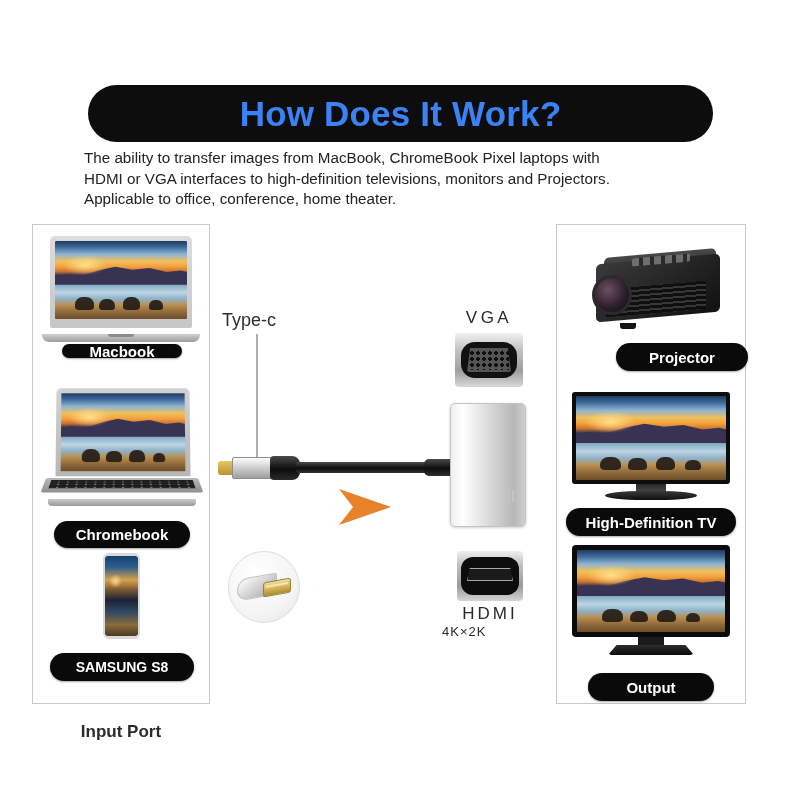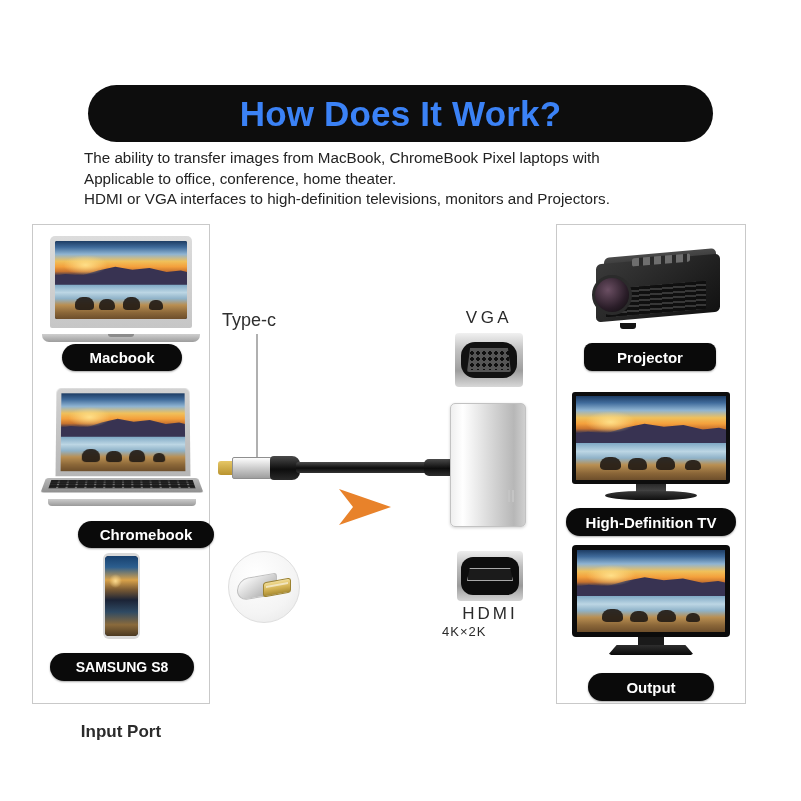--- a/index.html
+++ b/index.html
@@ -422,42 +422,42 @@
 <body>
 
 <div class="page">
 
   <div class="title-pill">
     <span>How Does It Work?</span>
   </div>
 
   <div class="intro">
     <p>The ability to transfer images from MacBook, ChromeBook Pixel laptops with</p>
+    <p>HDMI or VGA interfaces to high-definition televisions, monitors and Projectors.</p>
     <p>Applicable to office, conference, home theater.</p>
-    <p>HDMI or VGA interfaces to high-definition televisions, monitors and Projectors.</p>
   </div>
 
   <div class="panel" id="panel-input"></div>
 
   <div class="device" id="macbook">
     <div class="lid">
       <div class="screen">
         <div class="scene">
           <div class="camels">
             <div class="camel" style="left:4%;  width:17%; height:62%;"></div>
             <div class="camel" style="left:26%; width:15%; height:55%;"></div>
             <div class="camel" style="left:48%; width:16%; height:60%;"></div>
             <div class="camel" style="left:72%; width:13%; height:48%;"></div>
           </div>
         </div>
       </div>
     </div>
     <div class="base"></div>
   </div>
-  <div class="pill" style="left:62px; top:344px; width:120px; height:27px; font-size:15px;">
+  <div class="pill" style="left:62px; top:344px; width:120px; height:14px; font-size:15px;">
     <span>Macbook</span>
   </div>
 
   <div class="device" id="chromebook">
     <div class="lid">
       <div class="screen">
         <div class="scene">
           <div class="camels">
             <div class="camel" style="left:6%;  width:18%; height:60%;"></div>
             <div class="camel" style="left:30%; width:15%; height:52%;"></div>
@@ -465,21 +465,21 @@
             <div class="camel" style="left:76%; width:12%; height:44%;"></div>
           </div>
         </div>
       </div>
     </div>
     <div class="deck">
         <div class="keys"></div>
       </div>
     <div class="foot"></div>
   </div>
-  <div class="pill" style="left:54px; top:521px; width:136px; height:27px; font-size:15px;margin-left:24px;">
+  <div class="pill" style="left:54px; top:521px; width:136px; height:27px; font-size:15px;">
     <span>Chromebook</span>
   </div>
 
   <div class="device" id="phone">
     <div class="body">
       <div class="screen">
           <div class="pscene"></div>
         </div>
     </div>
   </div>
@@ -532,21 +532,21 @@
   <div class="panel" id="panel-output"></div>
 
   <div class="device" id="projector">
     <div class="proj-top"></div>
     <div class="proj-body"></div>
     <div class="proj-vents"></div>
     <div class="proj-btns"></div>
     <div class="proj-lens"></div>
     <div class="proj-foot"></div>
   </div>
-  <div class="pill" style="left:584px; top:343px; width:132px; height:28px; font-size:15px;border-radius:8px;">
+  <div class="pill" style="left:616px; top:343px; width:132px; height:28px; font-size:15px;">
     <span>Projector</span>
   </div>
 
   <div class="device" id="hdtv">
     <div class="frame">
       <div class="screen">
         <div class="scene">
           <div class="camels">
             <div class="camel" style="left:5%;  width:17%; height:60%;"></div>
             <div class="camel" style="left:28%; width:15%; height:54%;"></div>

